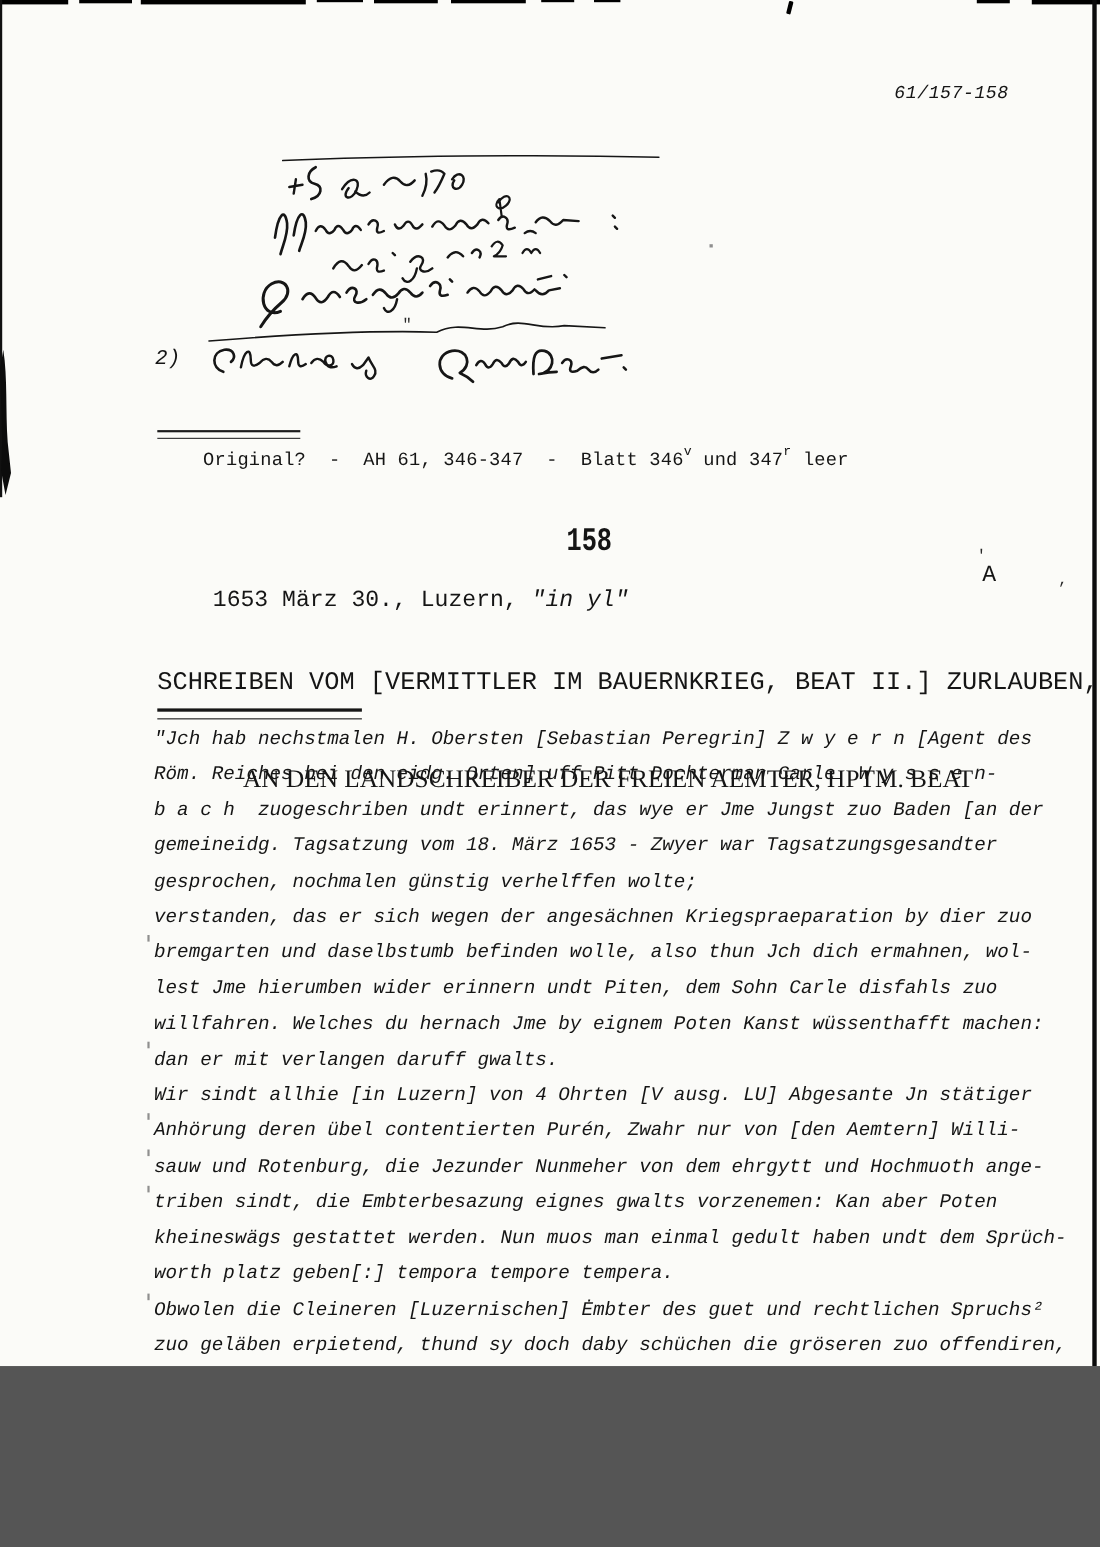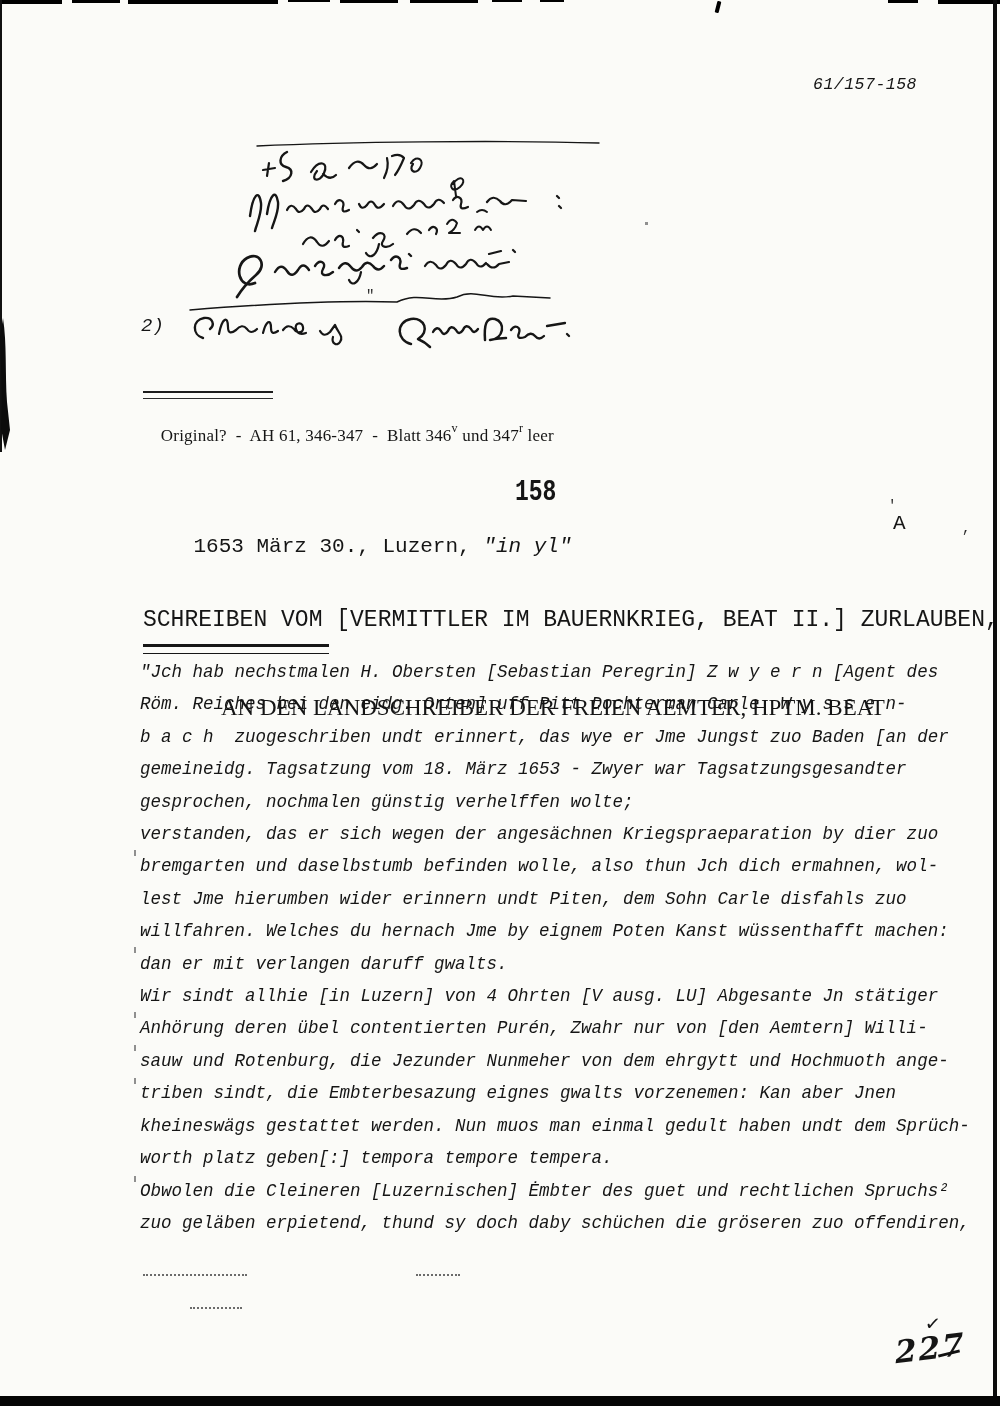--- a/index.html
+++ b/index.html
@@ -1,25 +1,25 @@
 <!DOCTYPE html>
 <html><head>
 <meta charset="utf-8">
 <style>
   html,body{margin:0;padding:0;background:#555;}
   .page{
-    position:relative; width:1000px; height:1406px;
+    position:relative; width:1000px; height:1242px;
     background:#fbfbf8; overflow:hidden;
     font-family:"Liberation Mono", monospace; color:#151515;
   }
   .abs{position:absolute;}
   .typed{white-space:pre;}
   .folio{left:813px; top:75px; font-style:italic; font-size:16.5px; letter-spacing:.5px;}
   .item-marker{left:141px; top:315px; font-style:italic; font-size:19px;}
-  .orig-line{left:143px; top:403px; font-size:17px; letter-spacing:.2px;font-family:Liberation Serif, serif;}
+  .orig-line{left:143px; top:387px; font-size:17px; letter-spacing:.2px;}
   .orig-line sup{font-size:12px; position:relative; top:-2px;}
   .rule-a{left:143px; top:391px; width:130px; height:5px;
           border-top:2px solid #1c1c1c; border-bottom:1px solid #2a2a2a;}
   .doc-number{left:515px; top:475px; font-size:23px; letter-spacing:0px;
           transform:scaleY(1.3); transform-origin:top left; font-weight:bold;}
   .dateline{left:143px; top:512px; font-size:21px;}
   .dateline .q{font-style:italic;}
   .siglum{left:893px; top:512px; font-size:21px;}
   .title-block{left:143px; top:548px; font-size:23px; line-height:29px;}
   .title-block .ind{margin-left:78px;font-family:Liberation Serif, serif;}
@@ -148,21 +148,21 @@
     <div>gemeineidg. Tagsatzung vom 18. März 1653 - Zwyer war Tagsatzungsgesandter</div>
     <div>gesprochen, nochmalen günstig verhelffen wolte;</div>
     <div>verstanden, das er sich wegen der angesächnen Kriegspraeparation by dier zuo</div>
     <div>bremgarten und daselbstumb befinden wolle, also thun Jch dich ermahnen, wol-</div>
     <div>lest Jme hierumben wider erinnern undt Piten, dem Sohn Carle disfahls zuo</div>
     <div>willfahren. Welches du hernach Jme by eignem Poten Kanst wüssenthafft machen:</div>
     <div>dan er mit verlangen daruff gwalts.</div>
     <div>Wir sindt allhie [in Luzern] von 4 Ohrten [V ausg. LU] Abgesante Jn stätiger</div>
     <div>Anhörung deren übel contentierten Purén, Zwahr nur von [den Aemtern] Willi-</div>
     <div>sauw und Rotenburg, die Jezunder Nunmeher von dem ehrgytt und Hochmuoth ange-</div>
-    <div>triben sindt, die Embterbesazung eignes gwalts vorzenemen: Kan aber Jnen</div>
+    <div>triben sindt, die Embterbesazung eignes gwalts vorzenemen: Kan aber Poten</div>
     <div>kheineswägs gestattet werden. Nun muos man einmal gedult haben undt dem Sprüch-</div>
     <div>worth platz geben[:] tempora tempore tempera.</div>
     <div>Obwolen die Cleineren [Luzernischen] Ėmbter des guet und rechtlichen Spruchs²</div>
     <div>zuo geläben erpietend, thund sy doch daby schüchen die gröseren zuo offendiren,</div>
   </div>
 
   <div class="abs u-dash" style="left:143px;top:1272px;width:104px"></div>
   <div class="abs u-dash" style="left:416px;top:1272px;width:44px"></div>
   <div class="abs u-dash" style="left:190px;top:1305px;width:52px"></div>
   <div class="abs speck" style="left:134px;top:850px"></div>

